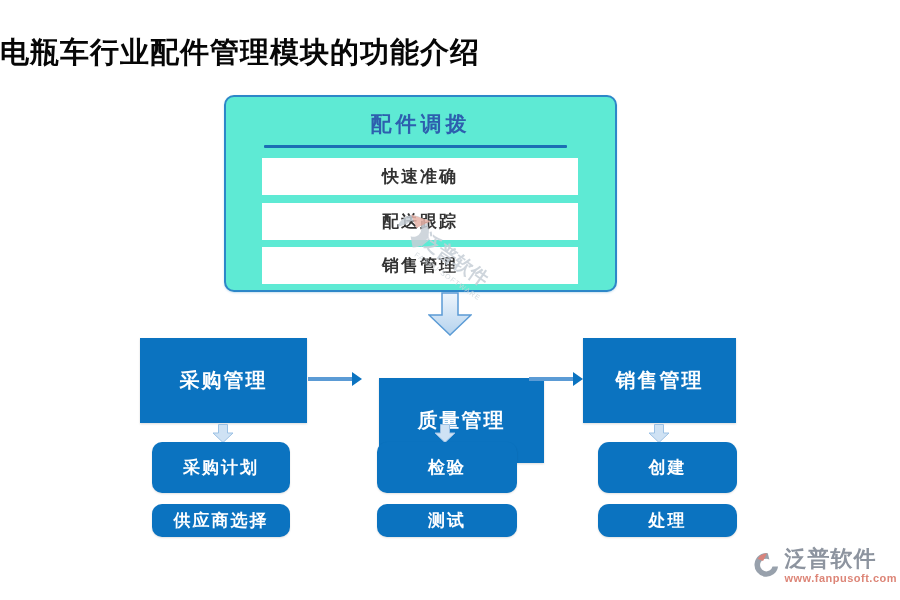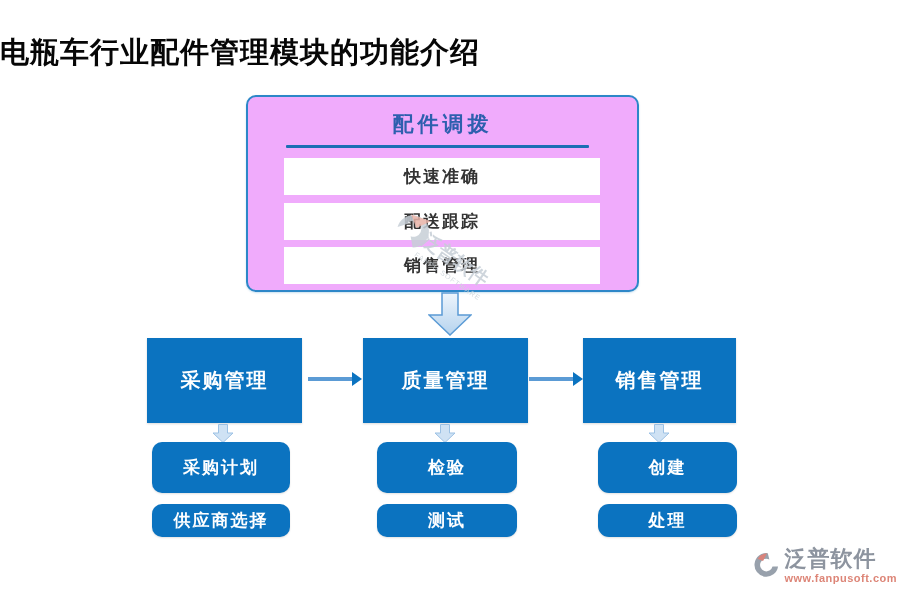--- a/index.html
+++ b/index.html
@@ -7,22 +7,22 @@
     position:relative; width:900px; height:600px; background:#ffffff;
     overflow:hidden; font-family:"Liberation Sans", sans-serif;
   }
   .page-title {
     position:absolute; top:33px; left:0; width:100%;
     text-align:left; font-family:"DejaVu Serif", serif;
     font-weight:bold; font-size:29px; color:#060606; letter-spacing:1px;
   }
   
   .card {
-    position:absolute; left:246px; top:95px; width:389px; height:193px;
-    background:#f0abfc; border:2px solid #2d87c8; border-radius:10px;
+    position:absolute; left:224px; top:95px; width:389px; height:193px;
+    background:#5eead4; border:2px solid #2d87c8; border-radius:10px;
     box-shadow:0 1px 2px rgba(45,135,200,.25);
   }
   .card-title {
     position:absolute; top:13px; left:0; width:100%; text-align:center;
     font-size:21px; font-weight:bold; color:#2d5fae; letter-spacing:4px;
   }
   .card-divider {
     position:absolute; top:48px; left:38px; width:303px; height:3px;
     background:#1b6eb4; border-radius:1px;
   }
@@ -42,22 +42,22 @@
   }
   
   .big-arrow { position:absolute; left:428px; top:292px; width:44px; height:44px; z-index:4; }
   
   .hbox {
     position:absolute; top:338px; height:85px; background:#0b73c0;
     display:flex; align-items:center; justify-content:center;
     color:#ffffff; font-weight:bold; font-size:20px; letter-spacing:2px;
     box-shadow:0 1px 2px rgba(0,0,0,.15);
   }
-  .hbox.c0 { left:147px; width:155px;text-align:right; }
-  .hbox.c1 { left:363px; width:165px; }
+  .hbox.c0 { left:140px; width:167px;text-align:right; }
+  .hbox.c1 { left:379px; width:165px;margin-top:40px; }
   .hbox.c2 { left:583px; width:153px; }
   
   .harrow { position:absolute; top:372px; width:54px; height:14px; }
   .harrow.a0 { left:308px; }
   .harrow.a1 { left:529px; }
   
   .sarrow { position:absolute; top:424px; width:22px; height:19px; }
   .sarrow.c0 { left:212px; }
   .sarrow.c1 { left:434px; }
   .sarrow.c2 { left:648px; }

